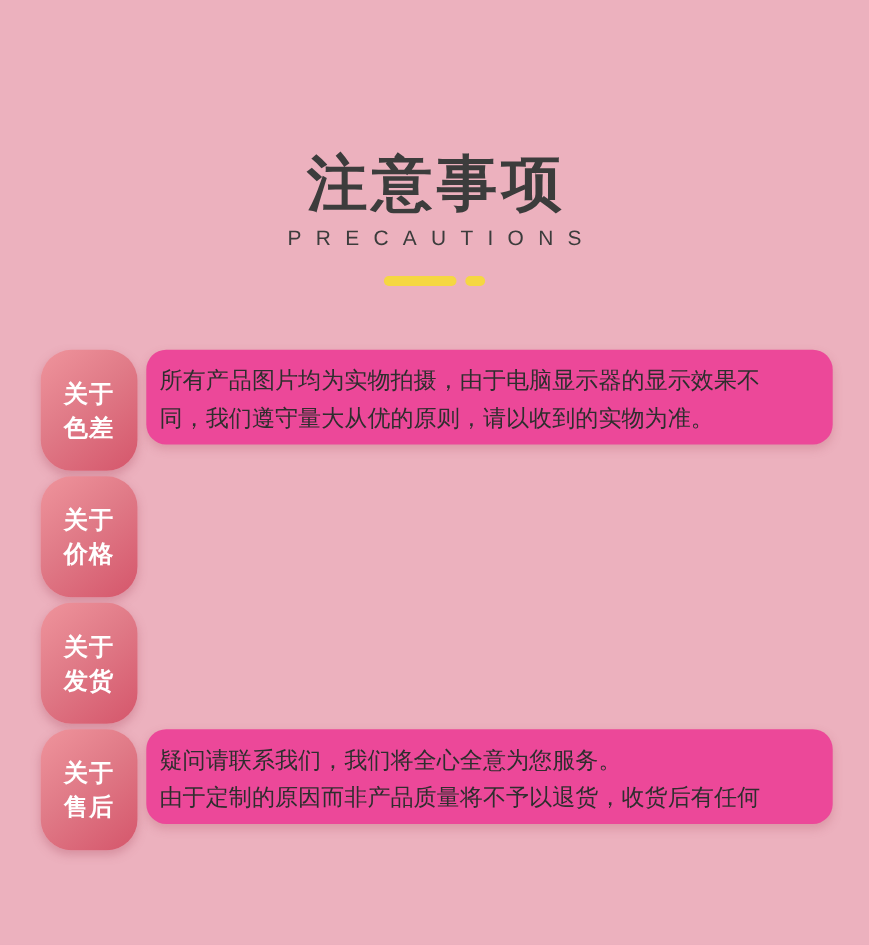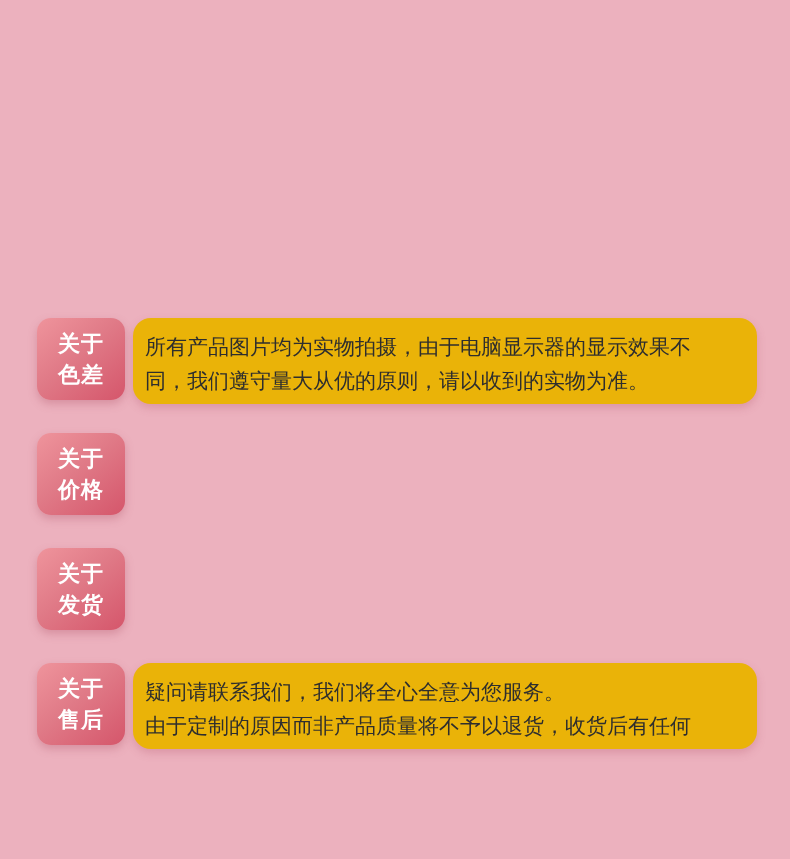--- a/index.html
+++ b/index.html
@@ -65,37 +65,37 @@
   .card {
     display: flex;
     align-items: stretch;
     gap: 8px;
     height: 86px;
     margin-bottom: 29px;
   }
   .badge {
     flex: 0 0 88px;
     width: 88px;
-    height: 82px;
-    border-radius: 14px;
+    height: 110px;
+    border-radius: 28px;
     background: linear-gradient(140deg, #EF949C 0%, #E07A87 45%, #D5566B 100%);
     box-shadow: 0 4px 9px rgba(176, 84, 104, 0.35);
     color: #FFFFFF;
     display: flex;
     flex-direction: column;
     align-items: center;
     justify-content: center;
     font-size: 22px;
     font-weight: 700;
     line-height: 31px;
     letter-spacing: 1px;
   }
   .card-body {
     flex: 1;
-    background: #eab308;
+    background: #ec4899;
     border-radius: 18px;
     box-shadow: 0 4px 9px rgba(176, 84, 104, 0.28);
     display: flex;
     flex-direction: column;
     justify-content: center;
     padding: 5px 16px 0 12px;
     box-sizing: border-box;
   }
   .card-text-line {
     font-size: 21px;
@@ -103,20 +103,28 @@
     font-weight: 500;
     color: #2E2E2E;
     white-space: nowrap;
   }
 </style>
 </head>
 <body>
 
 <div class="page">
 
+  <div class="header">
+    <div class="page-title">注意事项</div>
+    <div class="page-subtitle">PRECAUTIONS</div>
+    <div class="divider">
+      <div class="bar bar-long"></div>
+      <div class="bar bar-short"></div>
+    </div>
+  </div>
 
   <div class="cards">
 
     <div class="card">
       <div class="badge">
         <span>关于</span>
         <span>色差</span>
       </div>
       <div class="card-body">
         <div class="card-text-line">所有产品图片均为实物拍摄，由于电脑显示器的显示效果不</div>

